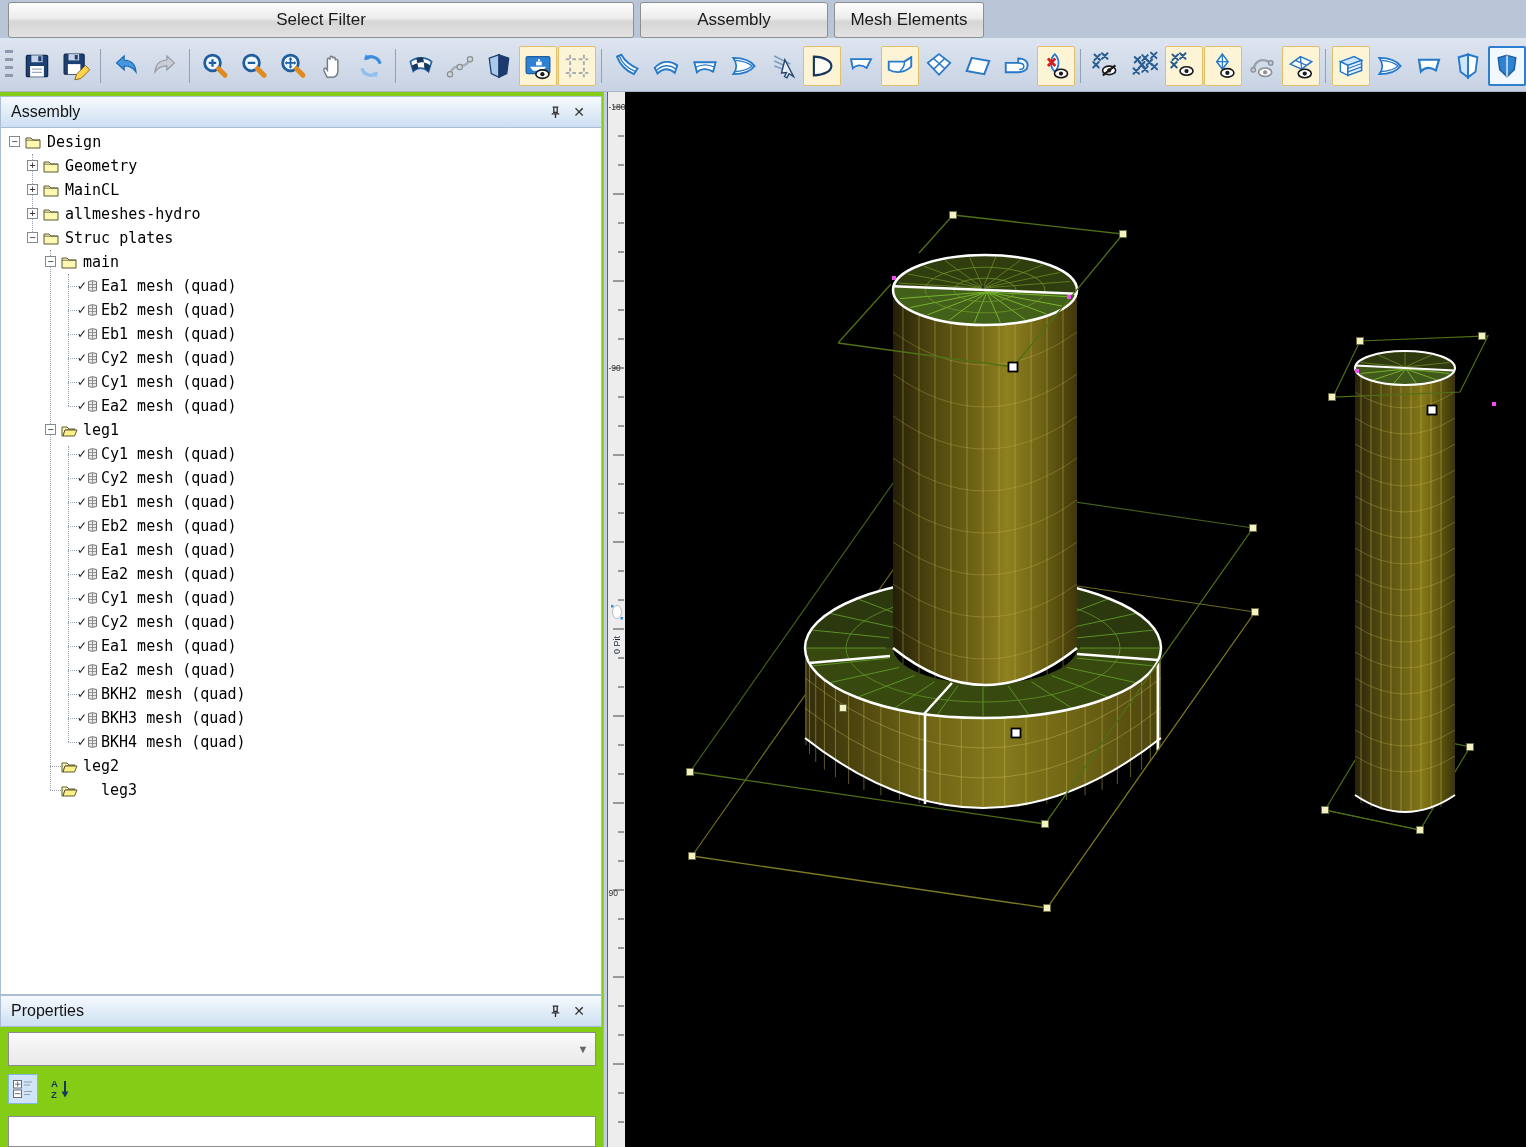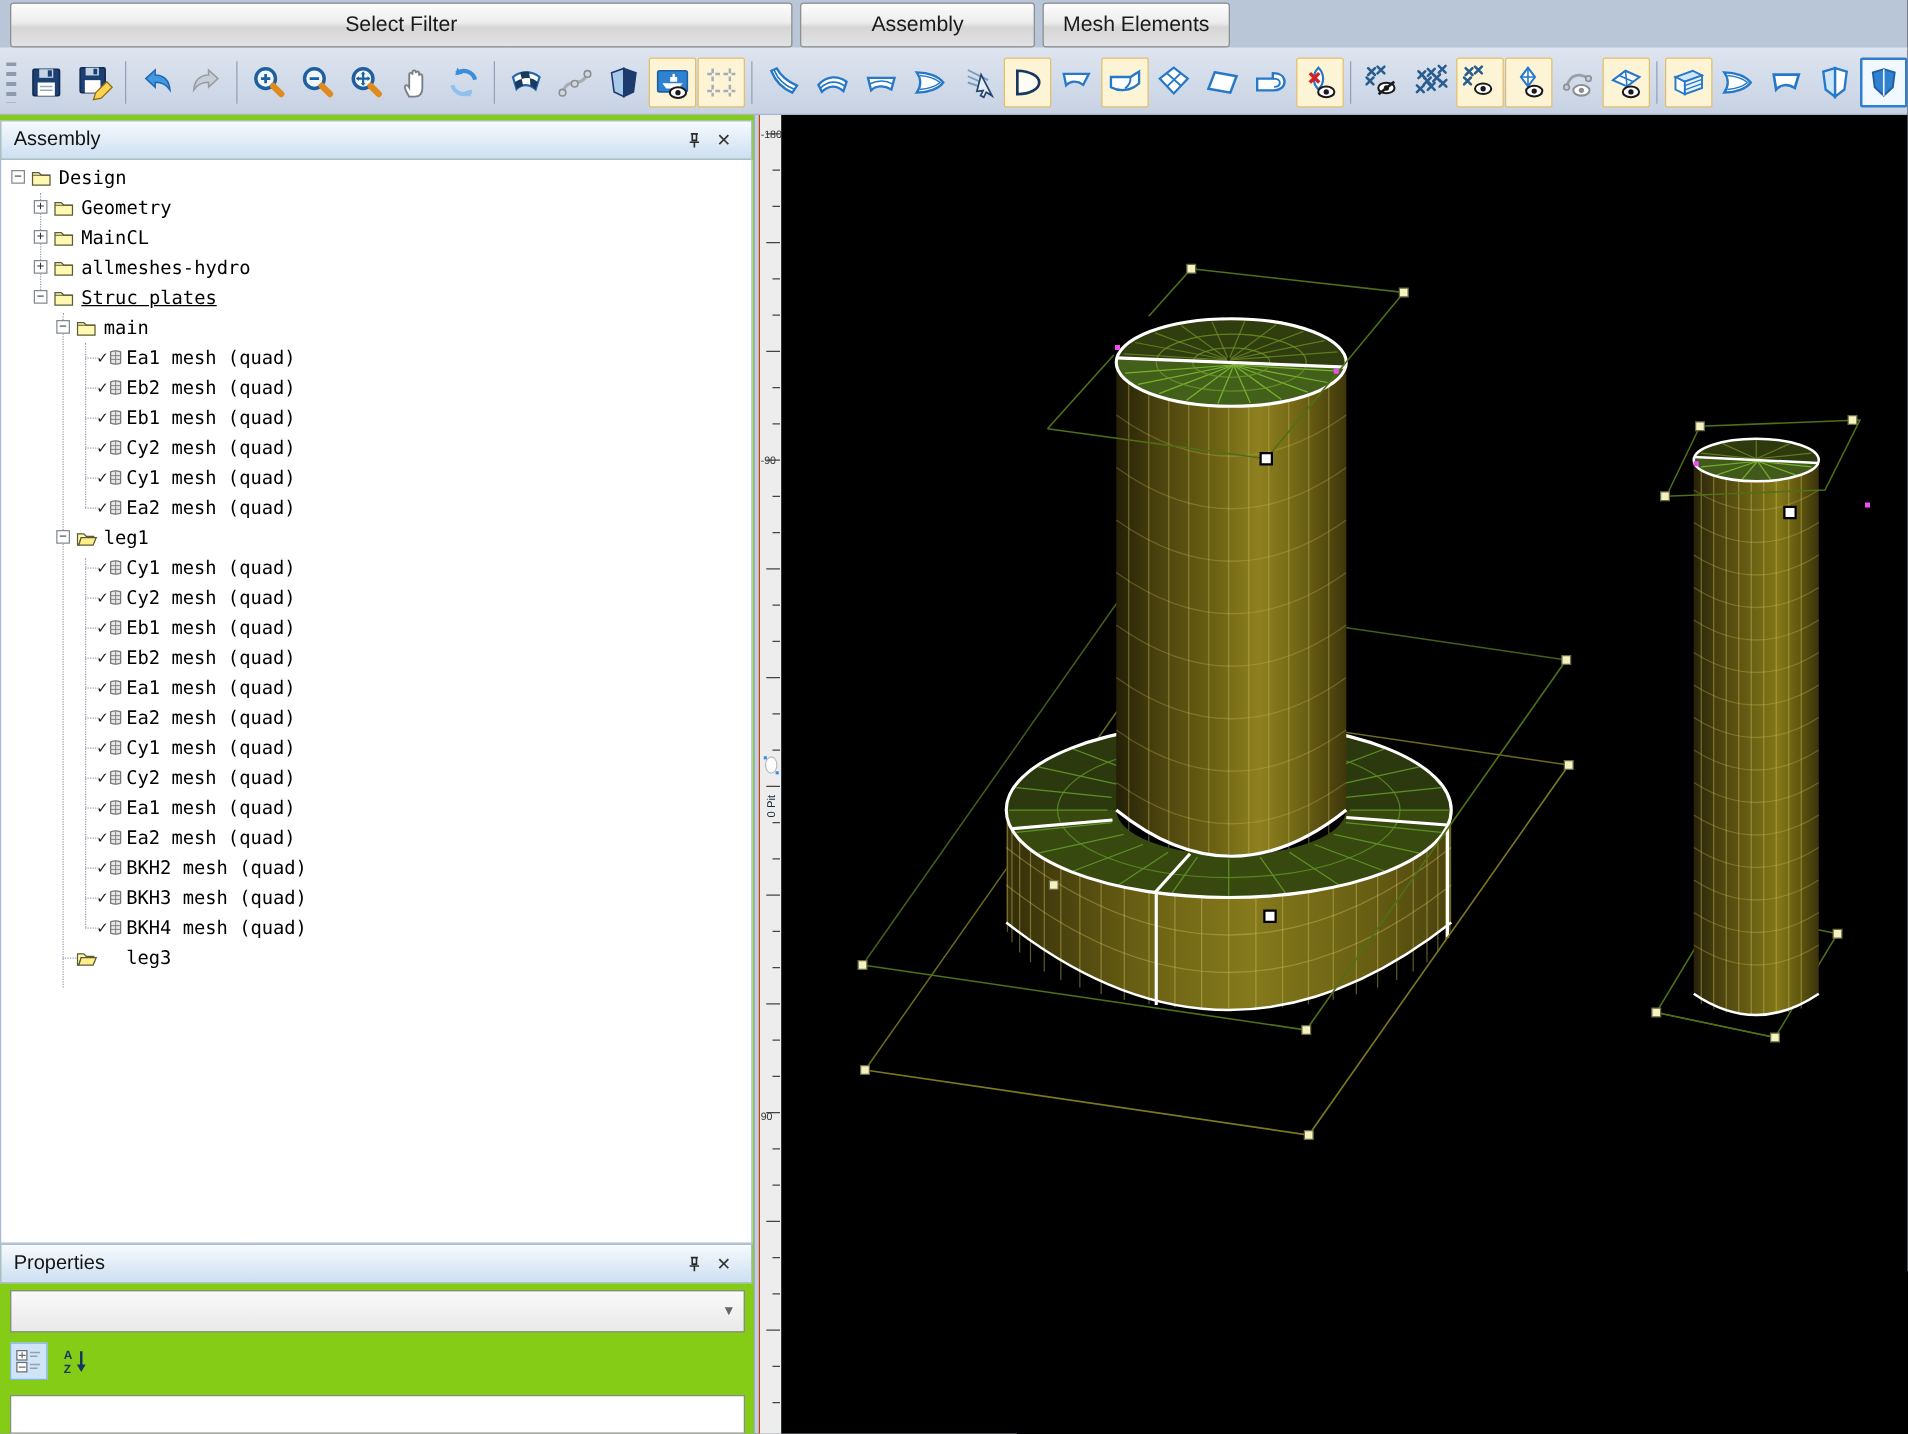--- a/index.html
+++ b/index.html
@@ -377,21 +377,21 @@
             <path d="M1 5.2 L15 5.2" stroke="#5a5a36" stroke-width="0.8"></path>
           </svg></span>
         <span class="tlabel" style="left: 64px;">allmeshes-hydro</span>
       </div>
       <div class="trow">
         <div class="exp" style="left: 26px;">−</div>
         <span class="ticon" style="left: 42px;"><svg width="16" height="14" viewBox="0 0 16 14">
             <path d="M1 3 L6 3 L8 5 L15 5 L15 13 L1 13 Z" fill="#fff8b0" stroke="#5a5a36"></path>
             <path d="M1 5.2 L15 5.2" stroke="#5a5a36" stroke-width="0.8"></path>
           </svg></span>
-        <span class="tlabel" style="left: 64px; text-decoration: underline;">Struc plates</span>
+        <span class="tlabel" style="left: 64px;">Struc plates</span>
       </div>
       <div class="trow">
         <div class="exp" style="left: 44px;">−</div>
         <span class="ticon" style="left: 60px;"><svg width="16" height="14" viewBox="0 0 16 14">
             <path d="M1 3 L6 3 L8 5 L15 5 L15 13 L1 13 Z" fill="#fff8b0" stroke="#5a5a36"></path>
             <path d="M1 5.2 L15 5.2" stroke="#5a5a36" stroke-width="0.8"></path>
           </svg></span>
         <span class="tlabel" style="left: 82px;">main</span>
       </div>
       <div class="trow">
@@ -565,20 +565,28 @@
         <span class="tlabel" style="left: 100px;">BKH3 mesh (quad)</span>
       </div>
       <div class="trow">
         <div class="stub" style="left: 67px; width: 11px; top: 12px;"></div>
         <span class="tchk" style="left: 76px;">✓</span>
         <span class="ticon" style="left: 86px;"><svg width="11" height="14" viewBox="0 0 11 14">
             <path d="M1.5 2.5 Q5.5 1 9.5 2.5 L9.5 11.5 Q5.5 13 1.5 11.5 Z" fill="#e8e8e8" stroke="#777"></path>
             <path d="M1.5 5.5 H9.5 M1.5 8.5 H9.5 M5.5 1.5 V12.5" stroke="#777" stroke-width="0.7"></path>
           </svg></span>
         <span class="tlabel" style="left: 100px;">BKH4 mesh (quad)</span>
+      </div>
+      <div class="trow">
+        <div class="stub" style="left: 49px; width: 11px; top: 12px;"></div>
+        <span class="ticon" style="left: 60px;"><svg width="17" height="14" viewBox="0 0 17 14">
+            <path d="M1 4 L6 4 L8 6 L14 6 L14 7 L4 7 L2 13 L1 13 Z" fill="#fff8b0" stroke="#5a5a36"></path>
+            <path d="M4 7 L16 7 L13.5 13 L2 13 Z" fill="#ffef86" stroke="#5a5a36"></path>
+          </svg></span>
+        <span class="tlabel" style="left: 82px;">leg2</span>
       </div>
       <div class="trow">
         <div class="stub" style="left: 49px; width: 11px; top: 12px;"></div>
         <span class="ticon" style="left: 60px;"><svg width="17" height="14" viewBox="0 0 17 14">
             <path d="M1 4 L6 4 L8 6 L14 6 L14 7 L4 7 L2 13 L1 13 Z" fill="#fff8b0" stroke="#5a5a36"></path>
             <path d="M4 7 L16 7 L13.5 13 L2 13 Z" fill="#ffef86" stroke="#5a5a36"></path>
           </svg></span>
         <span class="tlabel" style="left: 100px;">leg3</span>
       </div>
     </div>

